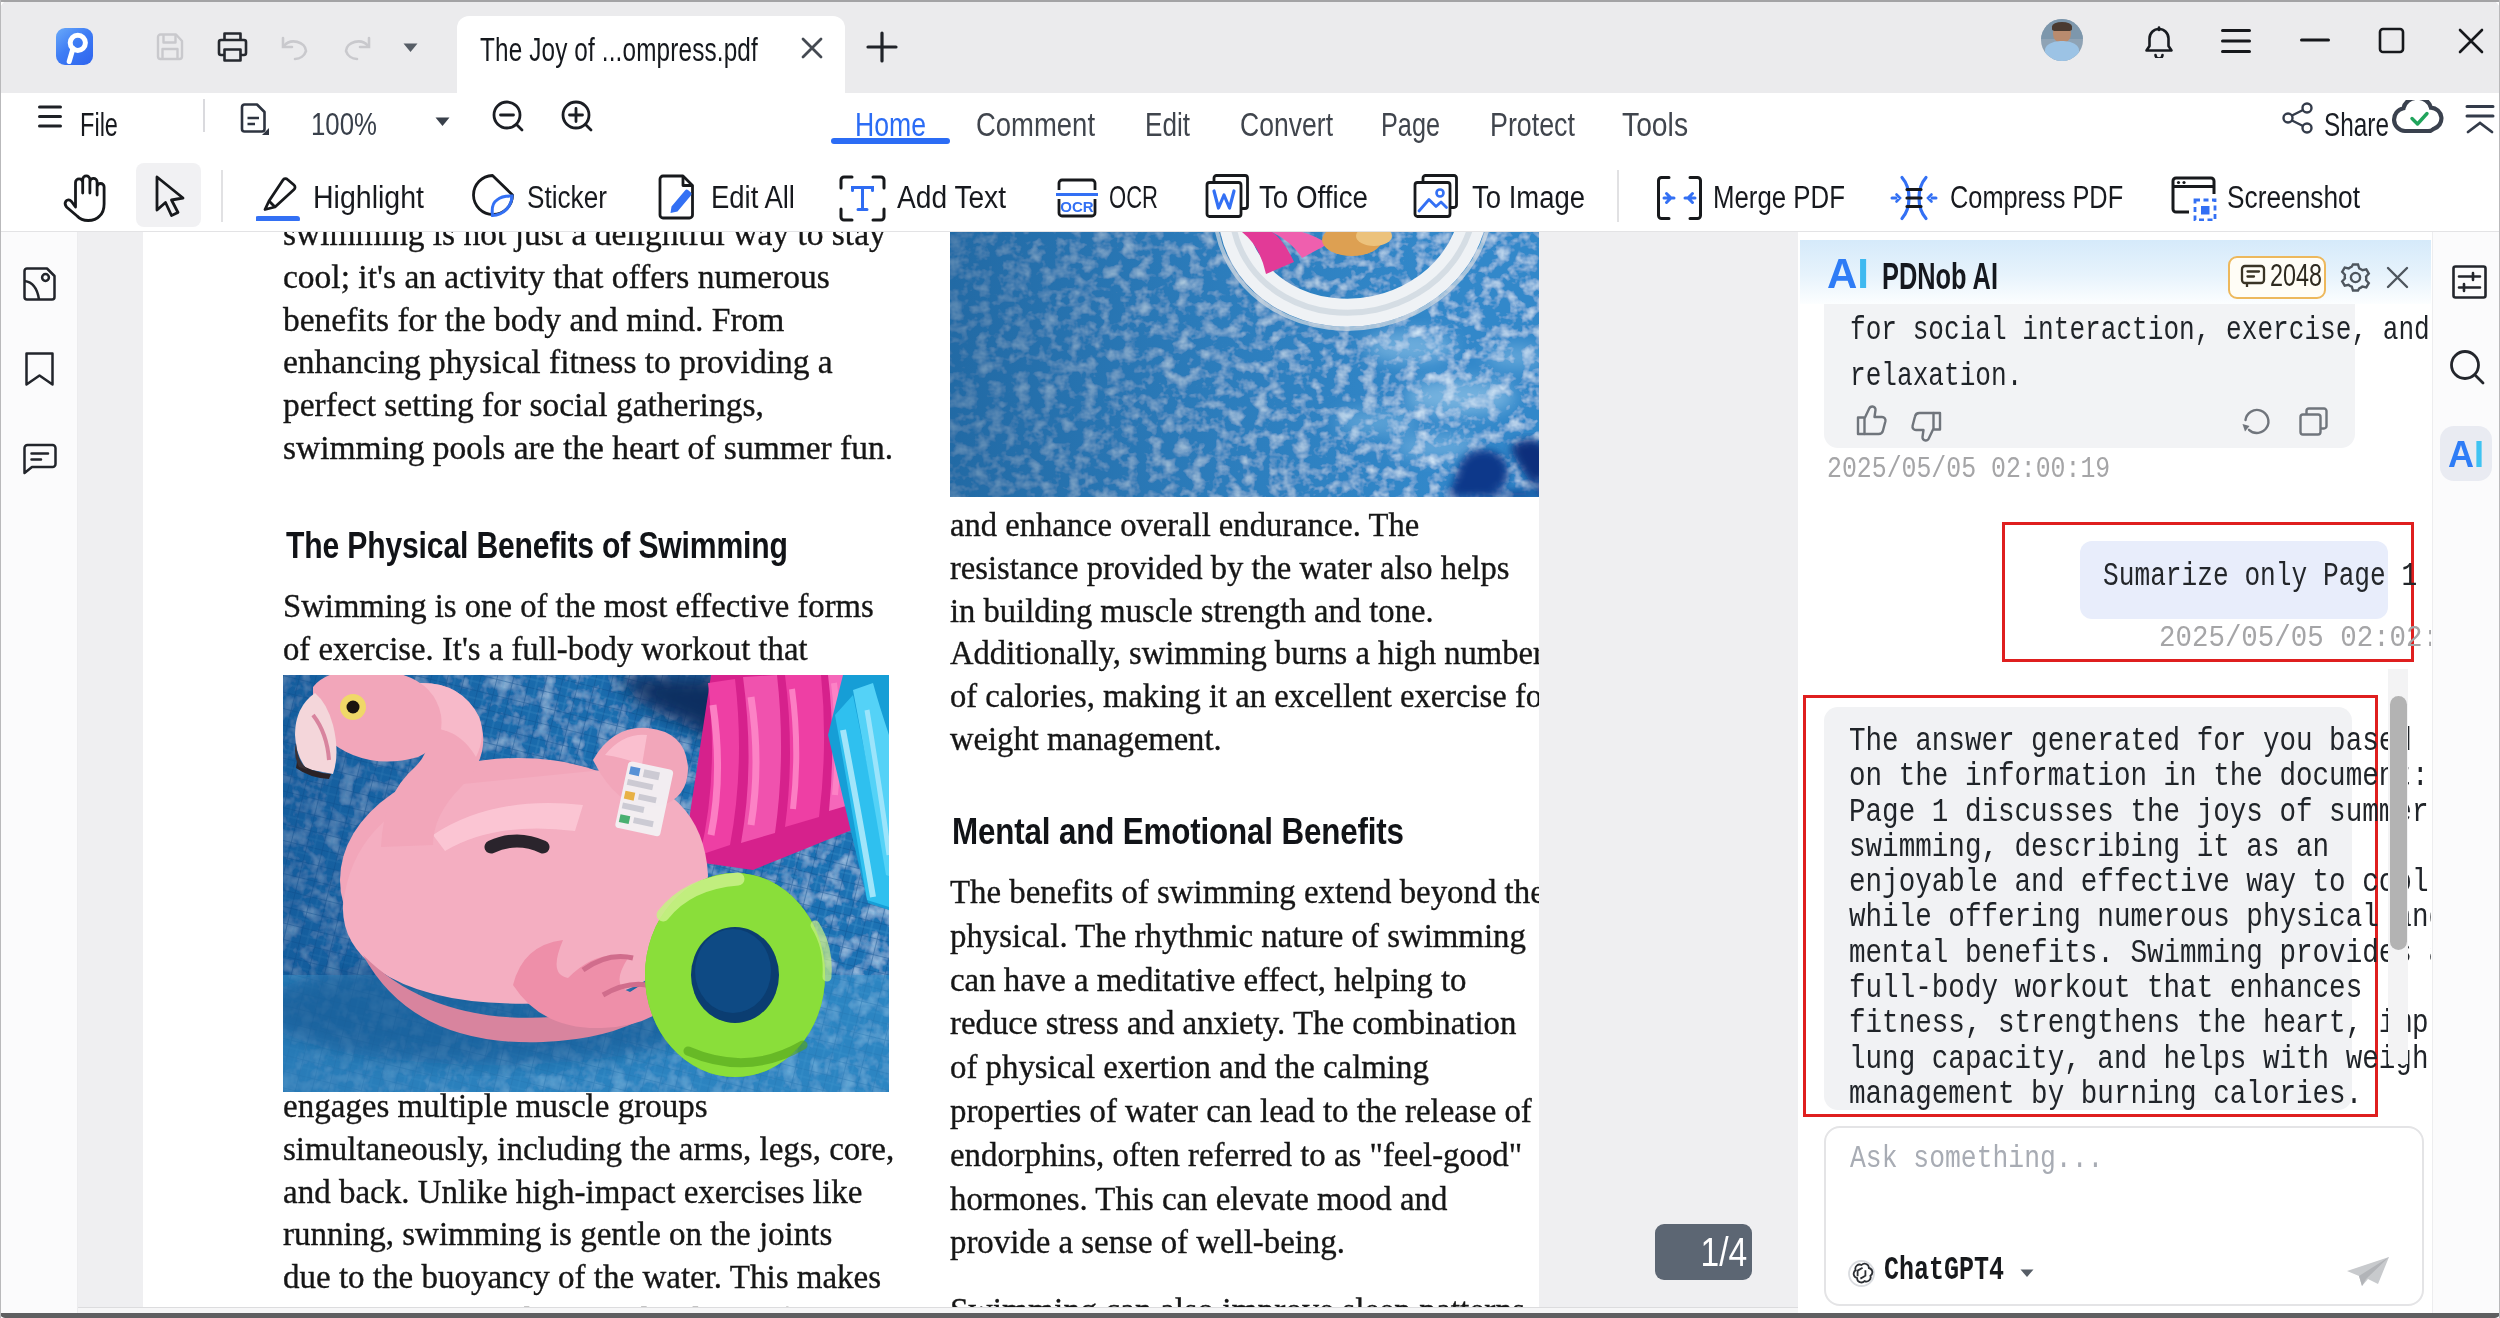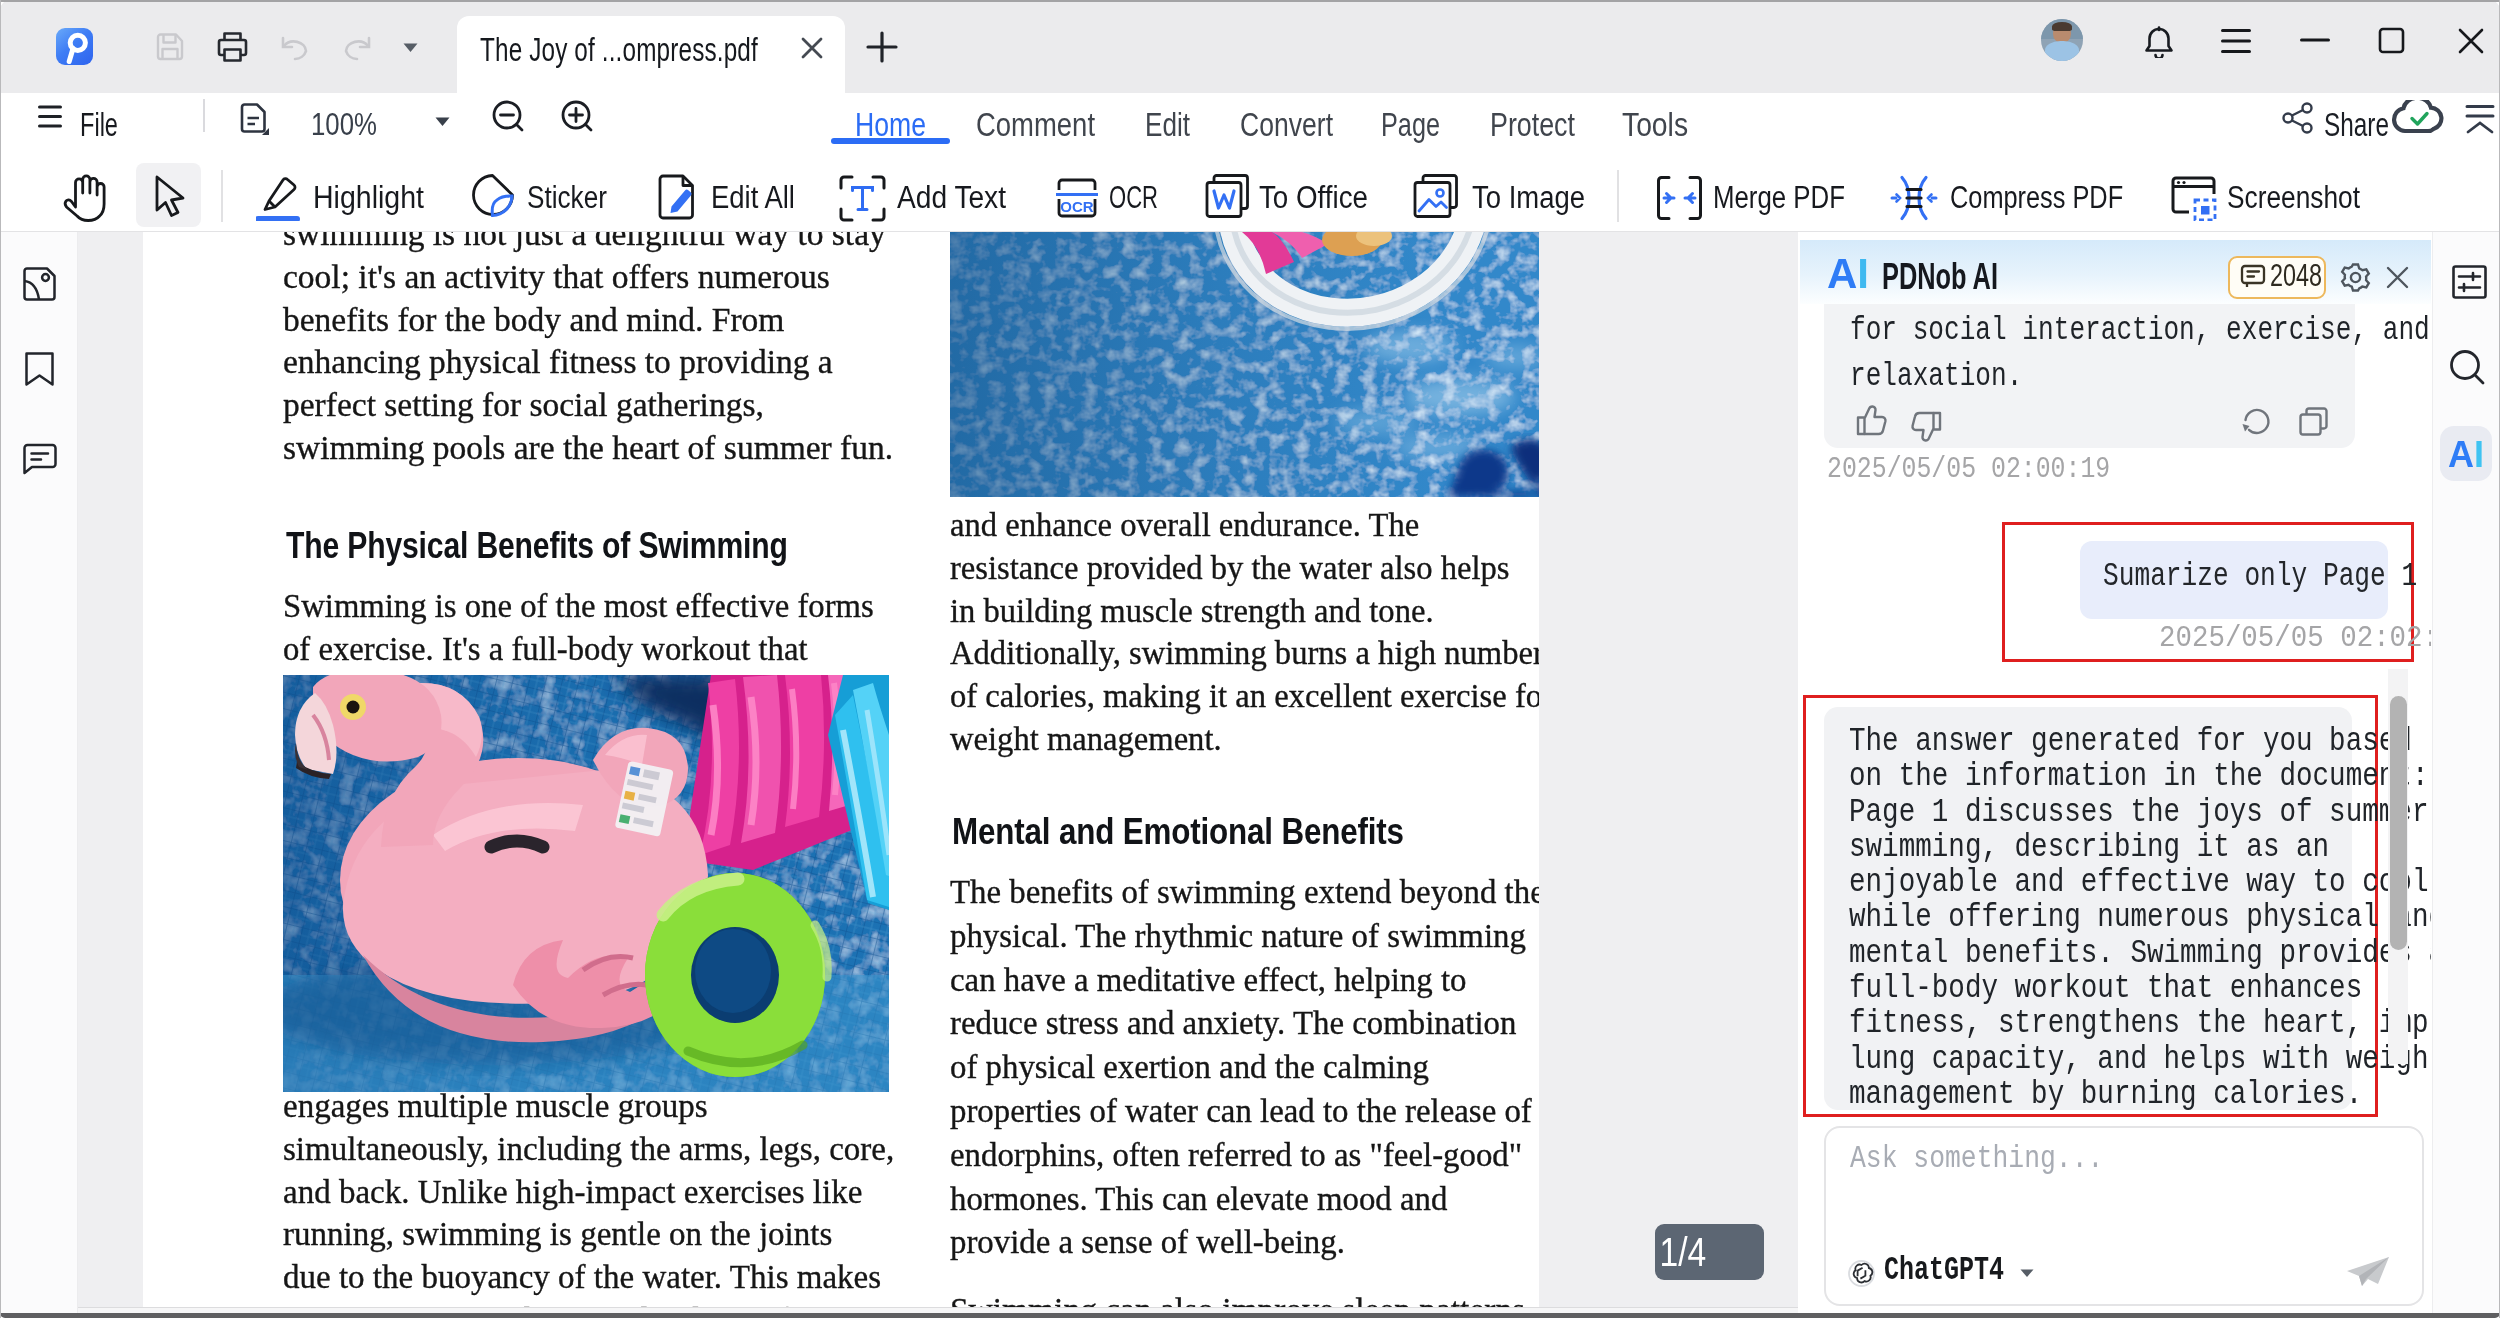--- a/index.html
+++ b/index.html
@@ -432,21 +432,21 @@
             <path d="M560 215 q20 -14 34 -2 q12 12 4 28 q-8 14 -28 10 q22 8 35 -4 L605 265 L592 263 Q570 240 560 215 Z" fill="#0d2f7c"></path>
           </g>
         </svg>
       </div>
       <div class="abs ser" id="d4" style="transform:scaleX(0.959);transform-origin:left top;left:807px;top:272px;">and enhance overall endurance. The<br>resistance provided by the water also helps<br>in building muscle strength and tone.<br>Additionally, swimming burns a high number<br>of calories, making it an excellent exercise for<br>weight management.</div>
       <div class="abs hed" id="h2" style="transform:scaleX(0.848);transform-origin:left top;left:809px;top:579px;">Mental and Emotional Benefits</div>
       <div class="abs ser" id="d5" style="transform:scaleX(0.966);transform-origin:left top;left:807px;top:638px;line-height:43.8px;">The benefits of swimming extend beyond the<br>physical. The rhythmic nature of swimming<br>can have a meditative effect, helping to<br>reduce stress and anxiety. The combination<br>of physical exertion and the calming<br>properties of water can lead to the release of<br>endorphins, often referred to as "feel-good"<br>hormones. This can elevate mood and<br>provide a sense of well-being.</div>
       <div class="abs ser" id="d6" style="transform:scaleX(0.984);transform-origin:left top;left:807px;top:1057px;">Swimming can also improve sleep patterns</div>
     </div>
 
-    <div class="abs" style="left:1577px;top:992px;width:109px;height:56px;background:#5c6673;border-radius:9px;color:#ffffff;font-size:40px;text-align:left;line-height:56px;"><span style="display:inline-block;transform:scaleX(0.84);">1/4</span></div>
+    <div class="abs" style="left:1577px;top:992px;width:97px;height:56px;background:#5c6673;border-radius:9px;color:#ffffff;font-size:40px;text-align:right;line-height:56px;"><span style="display:inline-block;transform:scaleX(0.84);">1/4</span></div>
 
     <div class="abs" style="left:0;top:1075px;width:1720px;height:7px;background:#f6f6f7;border-top:1px solid #dcdcde;"></div>
   </div>
   <div class="abs" id="aipanel">
 
     <div class="abs bubble" style="left:24px;top:20px;width:531px;height:184px;"></div>
     <div class="abs sans-msg" id="a1" style="transform:scaleX(0.768);transform-origin:left top;left:50px;top:63px;">for social interaction, exercise, and<br>relaxation.</div>
     <svg class="abs" style="left:55px;top:160px;" width="33" height="33" viewBox="0 0 33 33" fill="none" stroke="#70757c" stroke-width="2.4" stroke-linejoin="round">
       <path d="M9.5 14.5 L14 5 a3.6 3.6 0 0 1 3.5 -2.5 a3.2 3.2 0 0 1 3 3.5 L19.5 13 H27 a3.5 3.5 0 0 1 3.4 4.3 L28 26.5 a4.5 4.5 0 0 1 -4.4 3.5 H9.5 Z"></path>
       <path d="M9.5 13.5 H3 V30 H9.5"></path>

